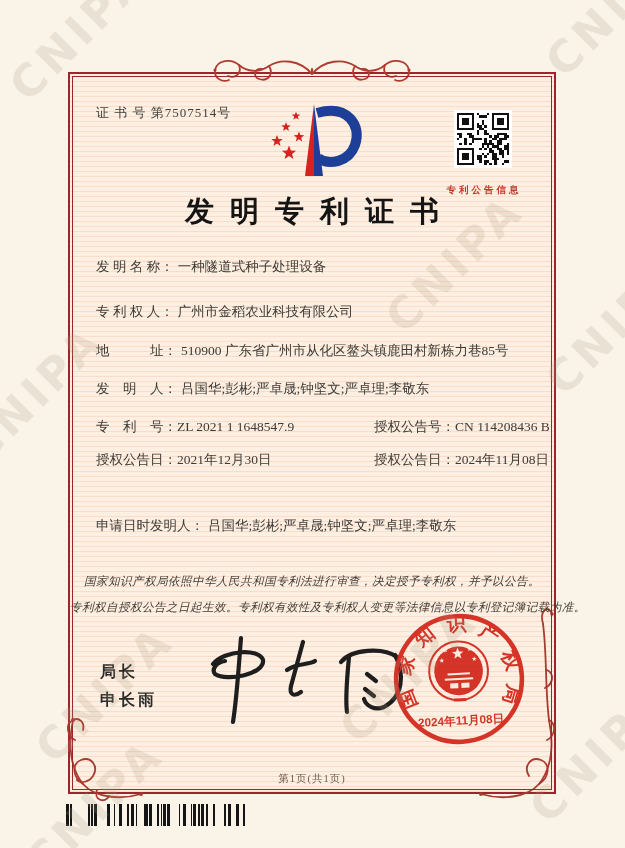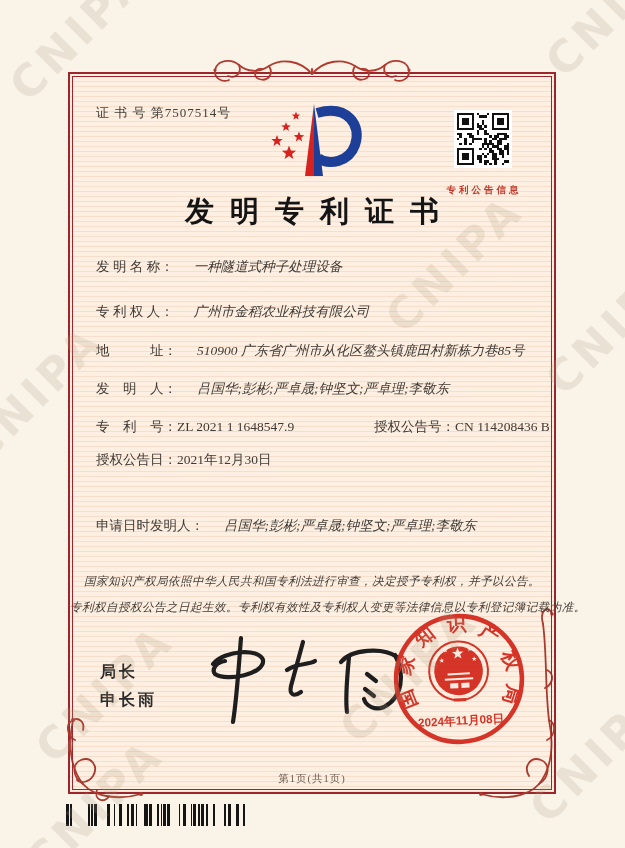--- a/index.html
+++ b/index.html
@@ -17,21 +17,21 @@
   .abs{position:absolute;}
   .certno{left:26px;top:30px;font-size:13px;letter-spacing:1px;color:#43403a;}
   .logo{left:186px;top:26px;}
   .qr{left:384px;top:36px;}
   .qrlabel{left:360px;top:98px;width:108px;text-align:center;font-size:9.5px;font-weight:700;
            letter-spacing:3px;color:#c23a2b;margin-top:12px;}
   .title{left:0;top:118px;width:100%;text-align:center;font-size:29px;font-weight:700;
          letter-spacing:16px;text-indent:16px;color:#141414;}
   .row{left:26px;width:440px;font-size:13.5px;white-space:nowrap;}
   .row .lab{color:#3f3a35;}
-  .row .val{color:#3f3a35;margin-left:20px;font-style:italic;}
+  .row .val{color:#3f3a35;margin-left:4px;}
   .row2{left:26px;width:445px;display:flex;font-size:13.5px;white-space:nowrap;}
   .row2 .cell-l{width:278px;flex:0 0 278px;}
   .statement{width:100%;text-align:center;font-size:11.6px;font-style:italic;letter-spacing:0.4px;
              color:#433d36;white-space:nowrap;}
   .signer{left:30px;font-family:"Liberation Sans","DejaVu Sans",sans-serif;font-size:16px;
           font-weight:600;letter-spacing:3px;color:#2b2b2b;}
   .footer{left:0;top:698px;width:100%;text-align:center;font-size:10.5px;color:#6b5b4e;letter-spacing:1px;}
   .seal{left:318px;top:534px;transform:rotate(-3deg);opacity:0.93;}
   .sig{left:105px;top:548px;}
   .barcode{position:absolute;left:66px;top:804px;z-index:3;}
@@ -249,20 +249,23 @@
         <span class="lab">专　利　号：</span><span class="val">ZL 2021 1 1648547.9</span>
       </div>
       <div>
         <span class="lab">授权公告号：</span><span class="val">CN 114208436 B</span>
       </div>
     </div>
     <div class="abs row2" style="top:377px">
       <div class="cell-l">
         <span class="lab">授权公告日：</span><span class="val">2021年12月30日</span>
       </div>
+      <div>
+        <span class="lab">授权公告日：</span><span class="val">2024年11月08日</span>
+      </div>
     </div>
     <div class="abs row" style="top:443px">
       <span class="lab">申请日时发明人：</span><span class="val">吕国华;彭彬;严卓晟;钟坚文;严卓理;李敬东</span>
     </div>
 
     <div class="abs statement" style="top:500px">国家知识产权局依照中华人民共和国专利法进行审查，决定授予专利权，并予以公告。</div>
     <div class="abs statement" style="top:526px">专利权自授权公告之日起生效。专利权有效性及专利权人变更等法律信息以专利登记簿记载为准。</div>
 
     <div class="abs signer" style="top:588px">局长</div>
     <div class="abs signer" style="top:616px">申长雨</div>

